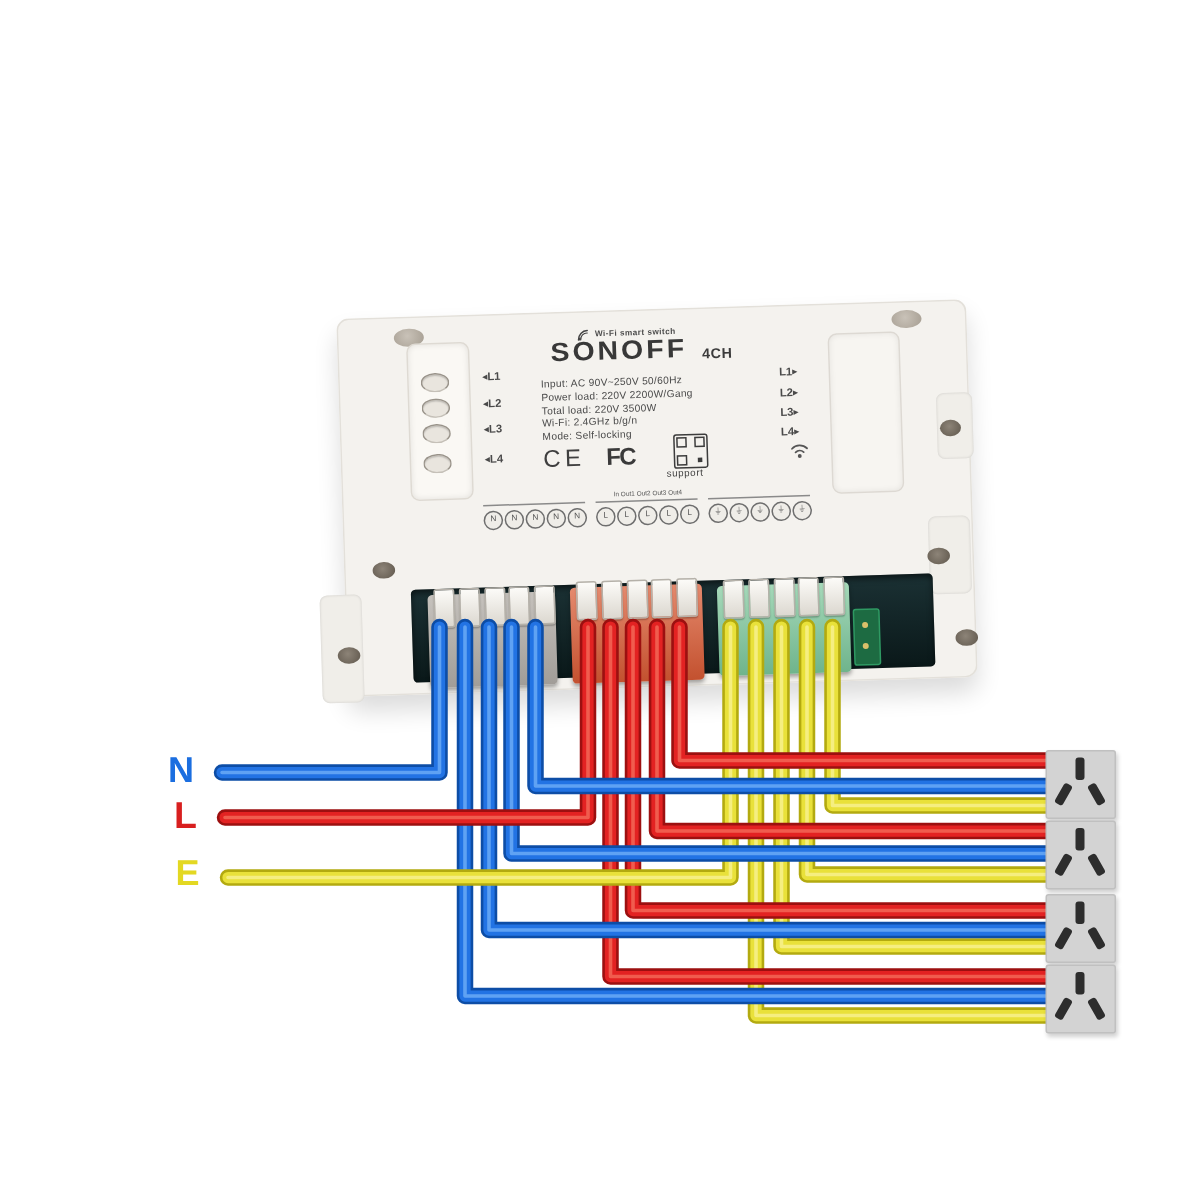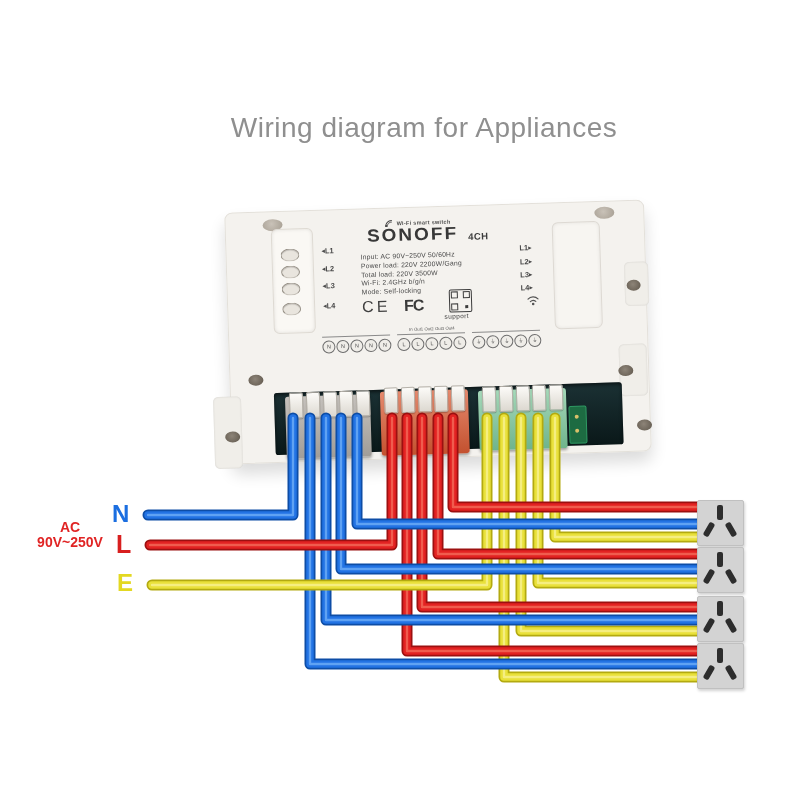--- a/index.html
+++ b/index.html
@@ -69,21 +69,20 @@
   .slot{position:absolute;width:6px;height:15px;background:#2d2d2d;border-radius:2px;}
   .slot.v{left:19px;top:4px;}
   .slot.l{left:8px;top:21px;transform:rotate(30deg);}
   .slot.r{left:30px;top:21px;transform:rotate(-30deg);}
 </style>
 </head>
 <body>
 
 <div id="scene">
 
-  <div class="abs" id="title">Wiring diagram for Appliances</div>
 
   <div class="abs" id="device">
 
     <div class="abs tab" style="left:-17px;top:184px;width:28px;height:72px;"></div>
     <div class="abs tab" style="left:398px;top:62px;width:24px;height:44px;"></div>
     <div class="abs tab" style="left:390px;top:144px;width:28px;height:52px;"></div>
 
     <div class="abs hole light" style="left:38px;top:8px;width:20px;height:12px;"></div>
     <div class="abs hole light" style="left:370px;top:6px;width:20px;height:12px;"></div>
     <div class="abs hole dark" style="left:19px;top:163px;width:15px;height:11px;"></div>
@@ -242,24 +241,20 @@
       <polyline points="293,418 293,515 148,515" fill="none" stroke="#2273e4" stroke-width="7.5" stroke-opacity="1" stroke-linejoin="round" stroke-linecap="round"></polyline>
       <polyline points="293,418 293,515 148,515" fill="none" stroke="#74b2f8" stroke-width="2.4" stroke-opacity="0.75" stroke-linejoin="round" stroke-linecap="round"></polyline>
       <polyline points="453,418 453,507 699,507" fill="none" stroke="#9c1010" stroke-width="11" stroke-opacity="1" stroke-linejoin="round" stroke-linecap="round"></polyline>
       <polyline points="453,418 453,507 699,507" fill="none" stroke="#e32222" stroke-width="7.5" stroke-opacity="1" stroke-linejoin="round" stroke-linecap="round"></polyline>
       <polyline points="453,418 453,507 699,507" fill="none" stroke="#f4705e" stroke-width="2.4" stroke-opacity="0.75" stroke-linejoin="round" stroke-linecap="round"></polyline>
     </svg>
 
   <div class="abs in-label" id="n-label">N</div>
   <div class="abs in-label" id="l-label">L</div>
   <div class="abs in-label" id="e-label">E</div>
-  <div class="abs" id="ac-label">
-    <div>AC</div>
-    <div>90V~250V</div>
-  </div>
 
   <div id="outlet-col">
       <div class="abs outlet" style="left: 697px; top: 500px;">
         <span class="slot v"></span>
         <span class="slot l"></span>
         <span class="slot r"></span>
       </div>
       <div class="abs outlet" style="left: 697px; top: 547px;">
         <span class="slot v"></span>
         <span class="slot l"></span>

